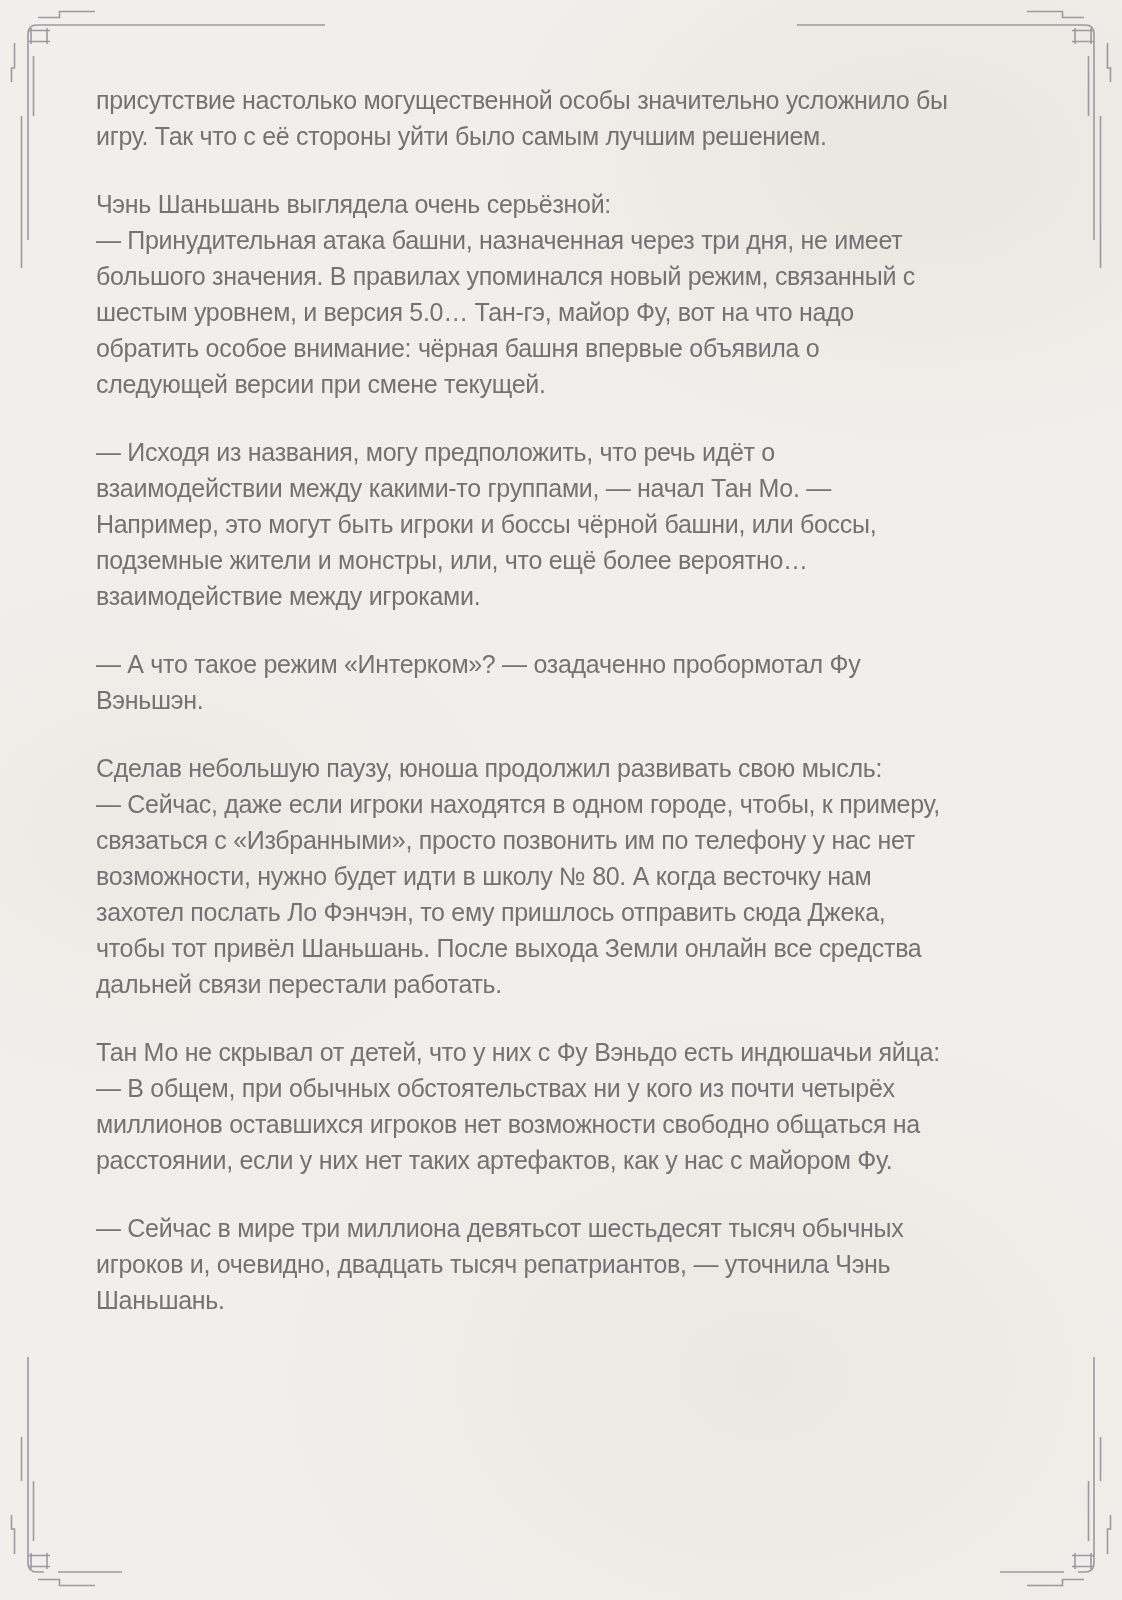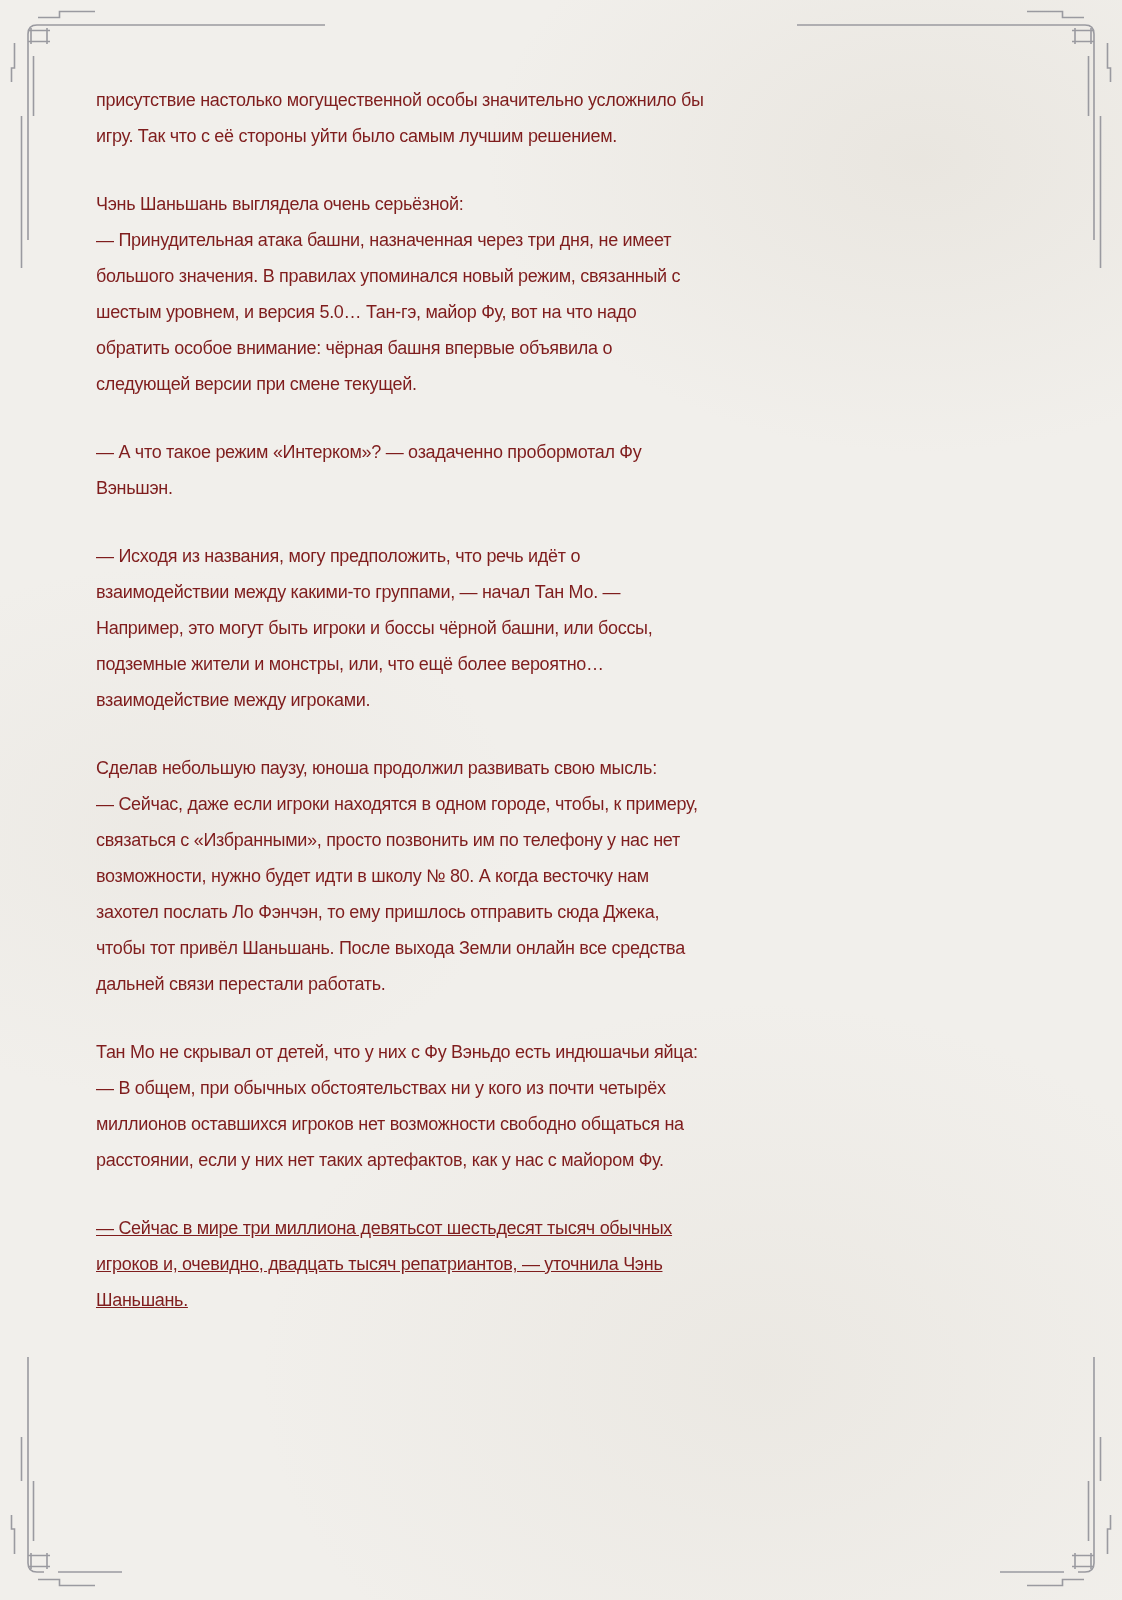--- a/index.html
+++ b/index.html
@@ -28,30 +28,30 @@
   .corner.tr { right: 0; top: 0; transform: scaleX(-1); }
   .corner.bl { left: 0; bottom: 3px; transform: scaleY(-1); }
   .corner.br { right: 0; bottom: 3px; transform: scale(-1,-1); }
 
   
   .page-text {
     position: absolute;
     left: 96px;
     top: 82px;
     width: 960px;
-    color: #7f1d1d;
-    font-size: 18px;
+    color: #737373;
+    font-size: 25px;
     line-height: 36px;
     letter-spacing: -0.3px;
   }
   .page-text p {
     margin: 0 0 32px 0;
     white-space: pre;
   }
-  .page-text p:last-child { margin-bottom: 0; text-decoration: underline; }
+  .page-text p:last-child { margin-bottom: 0; }
 </style>
 </head>
 <body>
 
 <svg class="corner tl" width="340" height="280" viewBox="0 0 340 280">
   <g stroke="#9a9aa0" stroke-width="1.6" fill="none">
     <path d="M 325 25 H 37 Q 28 25 28 34 V 240"></path>
     <path d="M 33.5 56 V 116"></path>
     <path d="M 21.5 116 V 268"></path>
     <path d="M 28 30.5 H 50 M 28 41.5 H 50 M 31 28 V 44 M 47 28 V 44"></path>
@@ -97,27 +97,27 @@
 
 <main class="page-text">
   <p>присутствие настолько могущественной особы значительно усложнило бы
 игру. Так что с её стороны уйти было самым лучшим решением.</p>
   <p>Чэнь Шаньшань выглядела очень серьёзной:
 — Принудительная атака башни, назначенная через три дня, не имеет
 большого значения. В правилах упоминался новый режим, связанный с
 шестым уровнем, и версия 5.0… Тан-гэ, майор Фу, вот на что надо
 обратить особое внимание: чёрная башня впервые объявила о
 следующей версии при смене текущей.</p>
-  <p>— А что такое режим «Интерком»? — озадаченно пробормотал Фу
-Вэньшэн.</p>
   <p>— Исходя из названия, могу предположить, что речь идёт о
 взаимодействии между какими-то группами, — начал Тан Мо. —
 Например, это могут быть игроки и боссы чёрной башни, или боссы,
 подземные жители и монстры, или, что ещё более вероятно…
 взаимодействие между игроками.</p>
+  <p>— А что такое режим «Интерком»? — озадаченно пробормотал Фу
+Вэньшэн.</p>
   <p>Сделав небольшую паузу, юноша продолжил развивать свою мысль:
 — Сейчас, даже если игроки находятся в одном городе, чтобы, к примеру,
 связаться с «Избранными», просто позвонить им по телефону у нас нет
 возможности, нужно будет идти в школу № 80. А когда весточку нам
 захотел послать Ло Фэнчэн, то ему пришлось отправить сюда Джека,
 чтобы тот привёл Шаньшань. После выхода Земли онлайн все средства
 дальней связи перестали работать.</p>
   <p>Тан Мо не скрывал от детей, что у них с Фу Вэньдо есть индюшачьи яйца:
 — В общем, при обычных обстоятельствах ни у кого из почти четырёх
 миллионов оставшихся игроков нет возможности свободно общаться на

